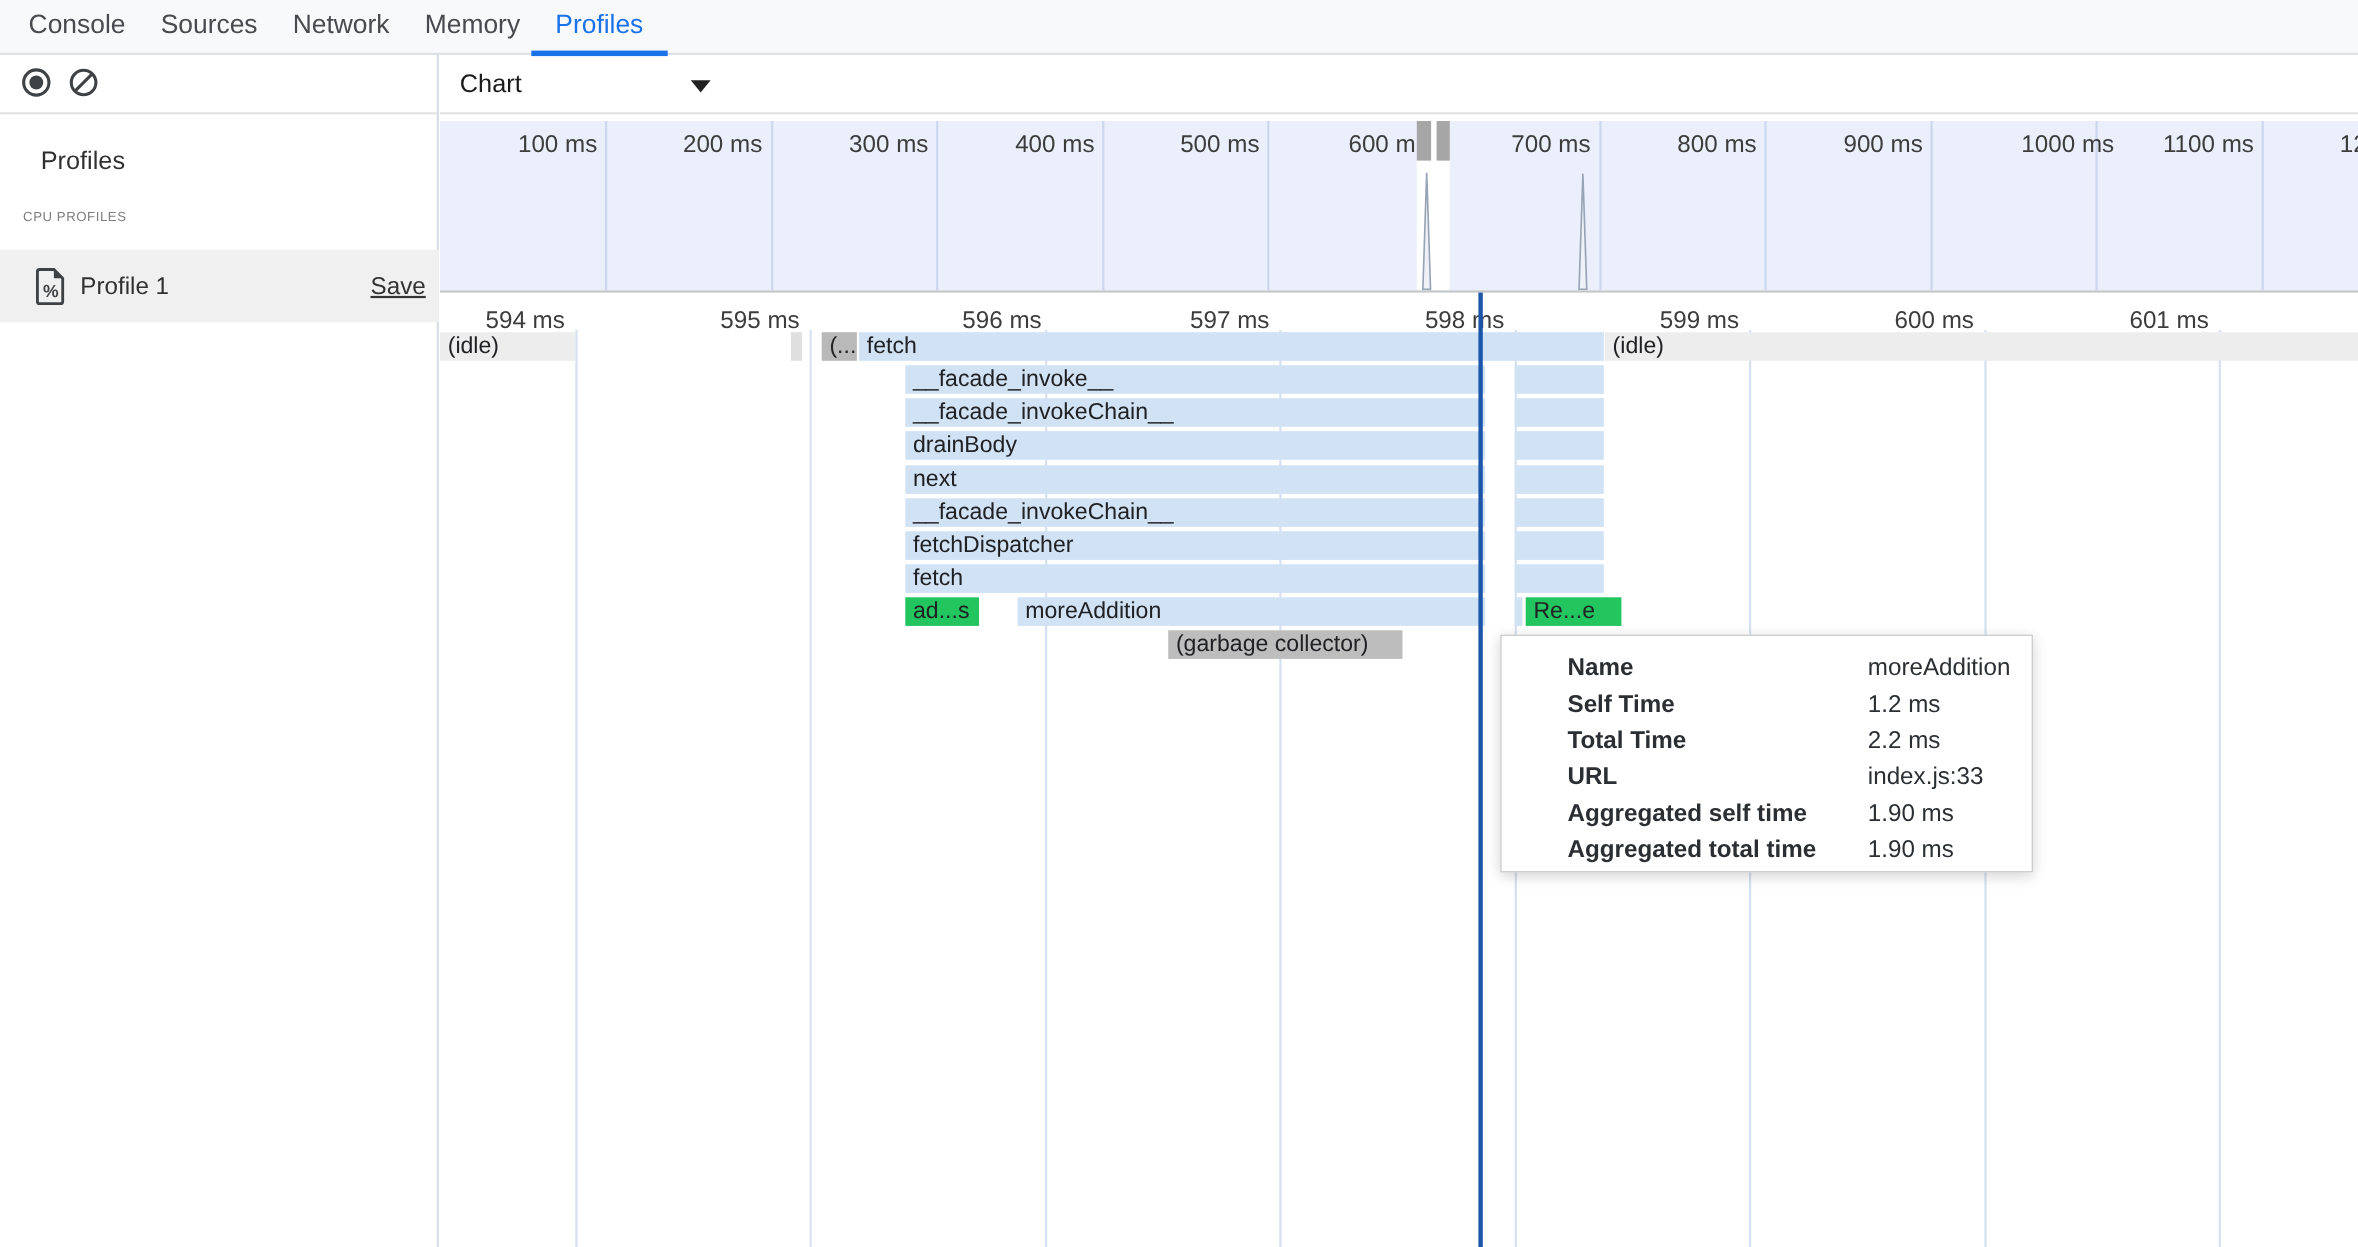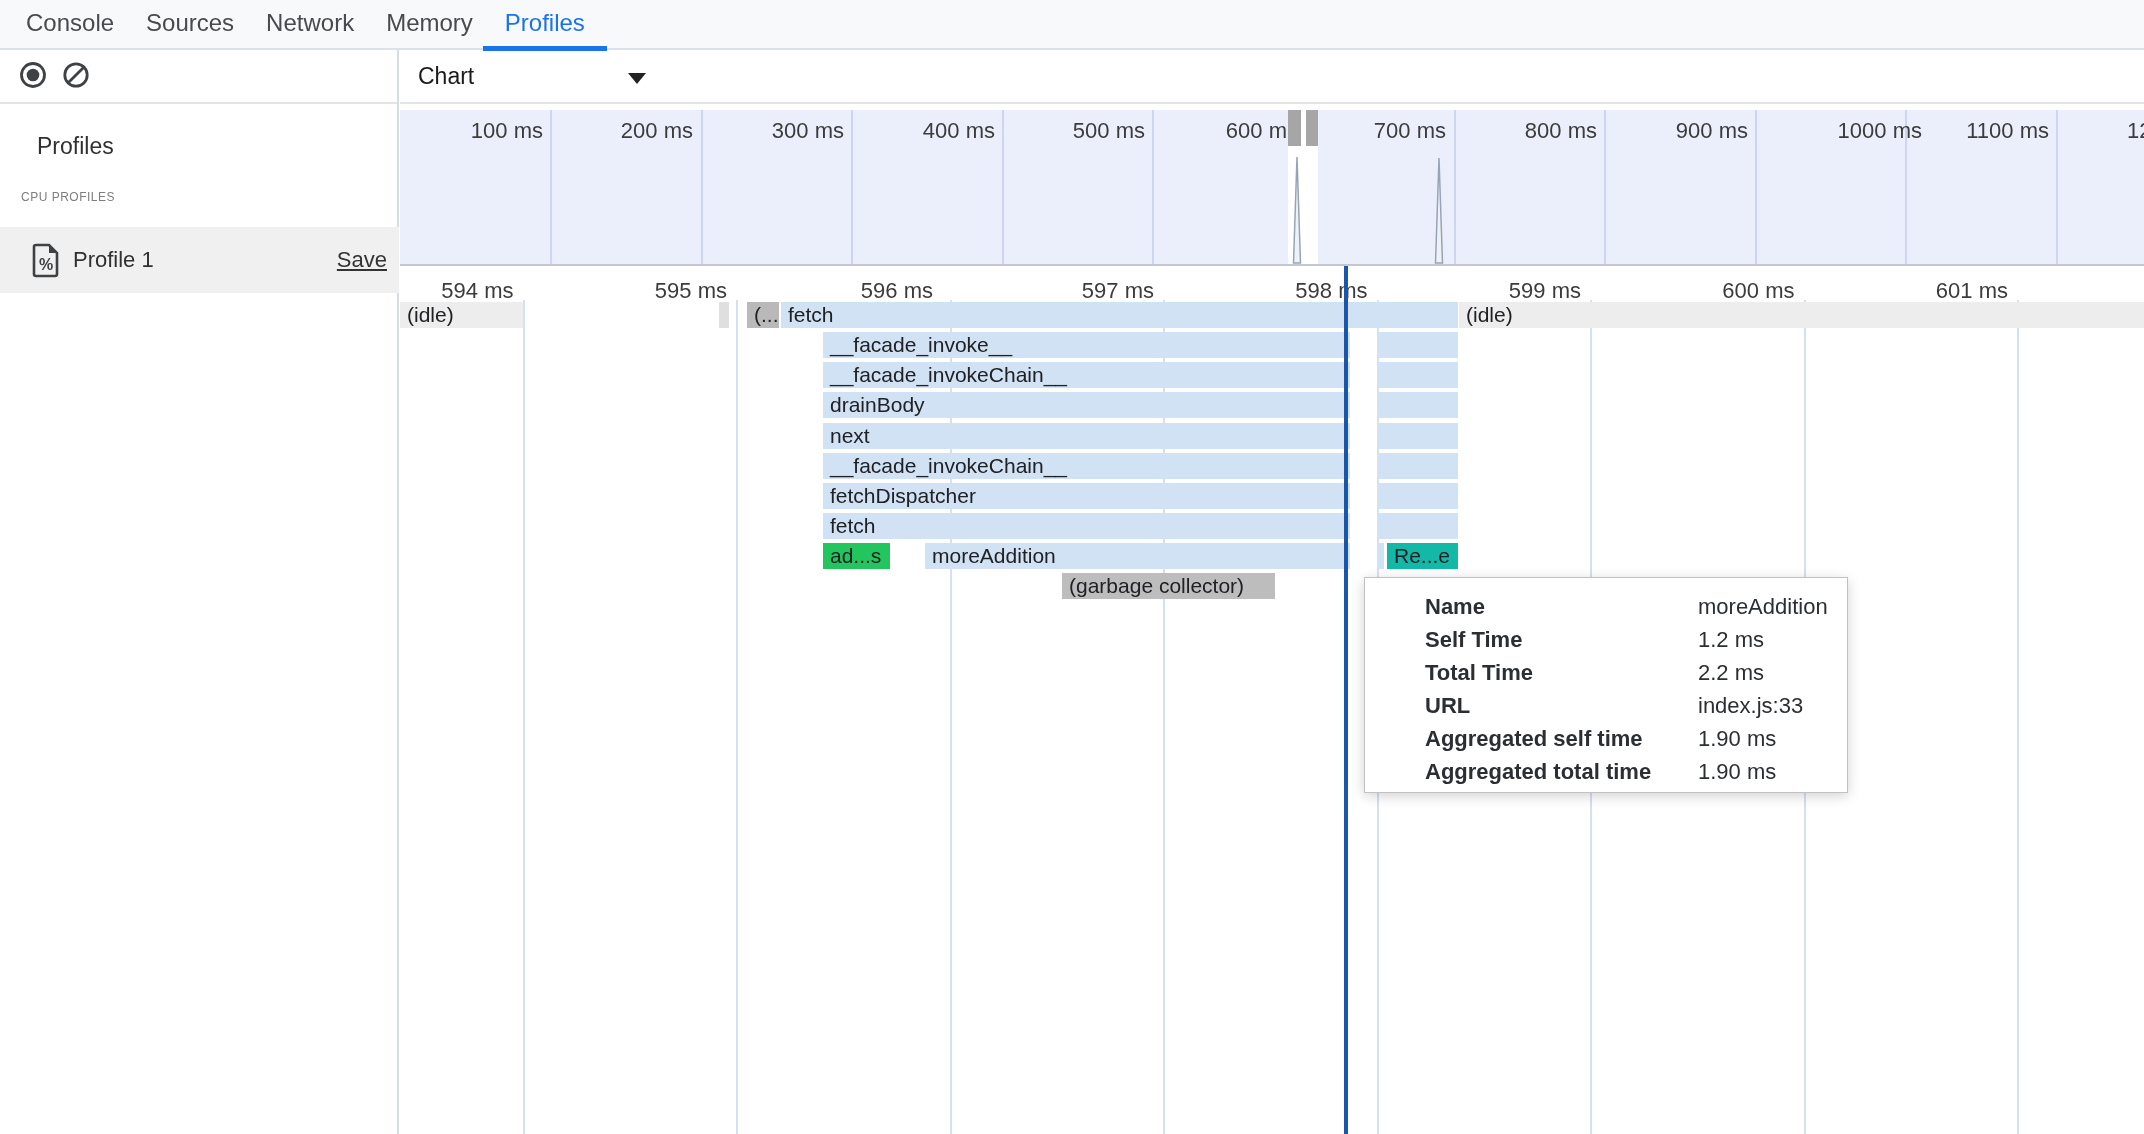--- a/index.html
+++ b/index.html
@@ -134,21 +134,21 @@
         <svg width="1744" height="154" class="ov-spikes">
           <polygon points="893.5,153 897,47 900.5,153" fill="#eef2f8" stroke="#98a4b5" stroke-width="1.5"></polygon>
           <polygon points="1035.5,153 1039,48 1042.5,153" fill="#eef2f8" stroke="#98a4b5" stroke-width="1.5"></polygon>
         </svg>
       </div>
     <div class="ov-bottom" style="top:214px"></div>
 
     <div id="ruler">
         <div class="ruler-label" style="left: -56.5px;">594 ms</div>
         <div class="ruler-label" style="left: 157px;">595 ms</div>
-        <div class="ruler-label" style="left: 363px;">596 ms</div>
+        <div class="ruler-label" style="left: 377px;">596 ms</div>
         <div class="ruler-label" style="left: 584px;">597 ms</div>
         <div class="ruler-label" style="left: 797.5px;">598 ms</div>
         <div class="ruler-label" style="left: 1011px;">599 ms</div>
         <div class="ruler-label" style="left: 1224.5px;">600 ms</div>
         <div class="ruler-label" style="left: 1438px;">601 ms</div>
       </div>
     <div id="chart">
         <div class="gridline" style="left: 122.5px;"></div>
         <div class="gridline" style="left: 336px;"></div>
         <div class="gridline" style="left: 549.5px;"></div>
@@ -172,21 +172,21 @@
         <div class="bar" style="left: 977px; top: 373px; width: 81px; background: rgb(208, 226, 244);"></div>
         <div class="bar" style="left: 423px; top: 403px; width: 527px; background: rgb(208, 226, 244);">__facade_invokeChain__</div>
         <div class="bar" style="left: 977px; top: 403px; width: 81px; background: rgb(208, 226, 244);"></div>
         <div class="bar" style="left: 423px; top: 433px; width: 527px; background: rgb(208, 226, 244);">fetchDispatcher</div>
         <div class="bar" style="left: 977px; top: 433px; width: 81px; background: rgb(208, 226, 244);"></div>
         <div class="bar" style="left: 423px; top: 463px; width: 527px; background: rgb(208, 226, 244);">fetch</div>
         <div class="bar" style="left: 977px; top: 463px; width: 81px; background: rgb(208, 226, 244);"></div>
         <div class="bar" style="left: 423px; top: 493px; width: 67px; background: #22c55e;">ad...s</div>
         <div class="bar" style="left: 525px; top: 493px; width: 425px; background: rgb(208, 226, 244);">moreAddition</div>
         <div class="bar" style="left: 977px; top: 493px; width: 6px; background: rgb(208, 226, 244);"></div>
-        <div class="bar" style="left: 987px; top: 493px; width: 71px; background: #14b8a6;">Re...e</div>
+        <div class="bar" style="left: 987px; top: 493px; width: 87px; background: #22c55e;">Re...e</div>
         <div class="bar" style="left: 662px; top: 523px; width: 213px; background: rgb(189, 189, 189);">(garbage collector)</div>
         <div class="marker" style="left: 944px; top: 216px; height: 868px;"></div>
       </div>
 
     <div class="tooltip" id="tooltip" style="left: 964px; top: 527px; width: 484px; height: 216px;">
         <div class="tt-row">
           <div class="tt-label">Name</div>
           <div class="tt-value">moreAddition</div>
         </div>
         <div class="tt-row">

